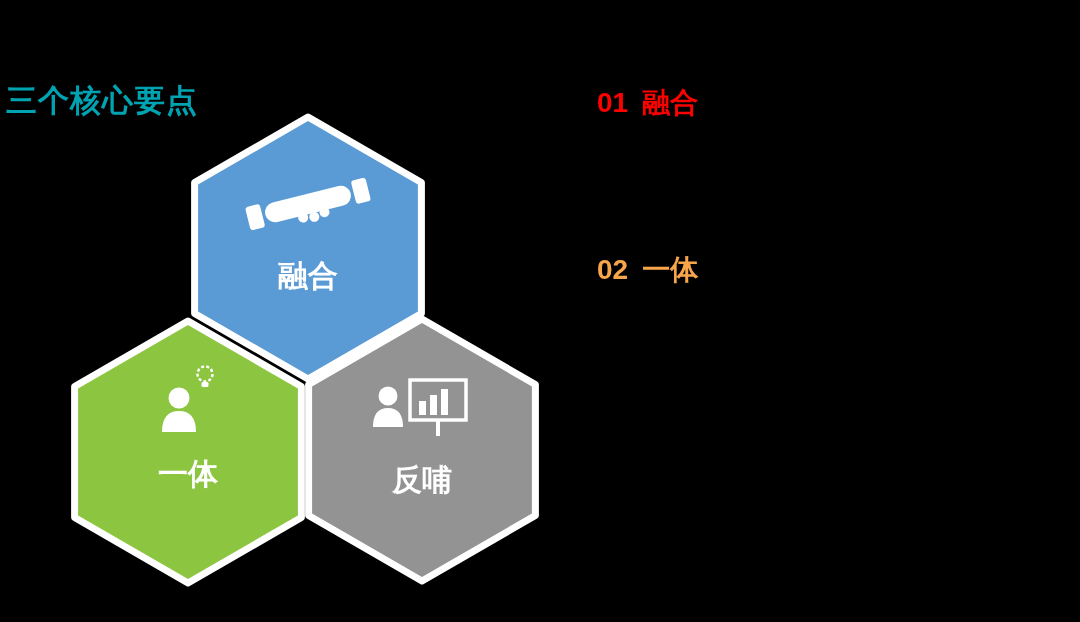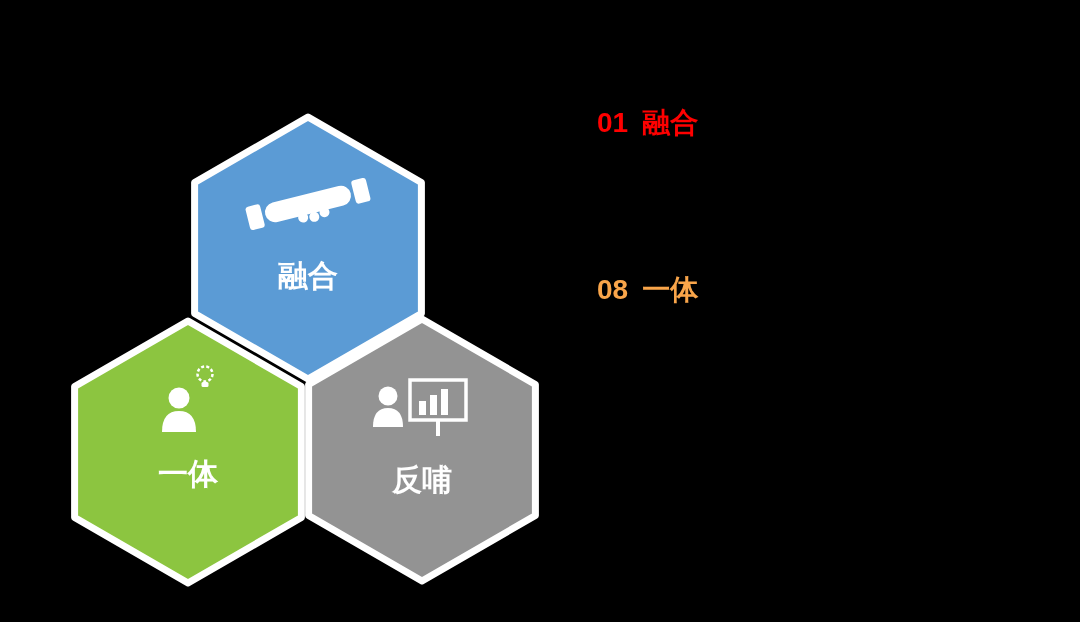--- a/index.html
+++ b/index.html
@@ -42,32 +42,32 @@
     font-family: "Liberation Sans", "DejaVu Sans", sans-serif;
     font-size: 30px;
     font-weight: bold;
     fill: #ffffff;
   }
   .list-item {
     position: absolute;
     font-size: 28px;
     font-weight: bold;
     white-space: nowrap;
-    margin-top: 20px;
   }
   .list-item .num {
     display: inline-block;
     margin-right: 14px;
   }
 </style>
 </head>
 <body>
 
 <div class="stage" style="background-color: rgb(0, 0, 0);">
 
+  <div class="page-title" style="color: rgb(0, 163, 177);">三个核心要点</div>
 
   <div class="hex" style="left:183px; top:108px;">
     <svg viewBox="0 0 250 280">
       <polygon points="125,9 238.4,74.5 238.4,205.5 125,271 11.6,205.5 11.6,74.5" stroke="#ffffff" stroke-width="7" stroke-linejoin="round" fill="#5B9BD5"></polygon>
       <g transform="translate(125,96) rotate(-14)" fill="#ffffff">
         <rect x="-62" y="-12" width="15" height="24" rx="3"></rect>
         <rect x="-44" y="-10" width="88" height="20" rx="10"></rect>
         <rect x="47" y="-12" width="15" height="24" rx="3"></rect>
         <circle cx="-8" cy="12" r="5"></circle>
         <circle cx="3" cy="14" r="5"></circle>
@@ -106,17 +106,17 @@
       </g>
       <text x="125" y="180" text-anchor="middle">反哺</text>
     </svg>
   </div>
 
   <div class="list-item" style="left:597px; top:84px;">
     <span class="num" style="color: rgb(255, 0, 0);">01</span><span class="label" style="color: rgb(255, 0, 0);">融合</span>
   </div>
 
   <div class="list-item" style="left:597px; top:251px;">
-    <span class="num" style="color: rgb(249, 165, 74);">08</span><span class="label" style="color: rgb(249, 165, 74);">一体</span>
+    <span class="num" style="color: rgb(249, 165, 74);">02</span><span class="label" style="color: rgb(249, 165, 74);">一体</span>
   </div>
 
 
 </div>
 
 </body></html>

